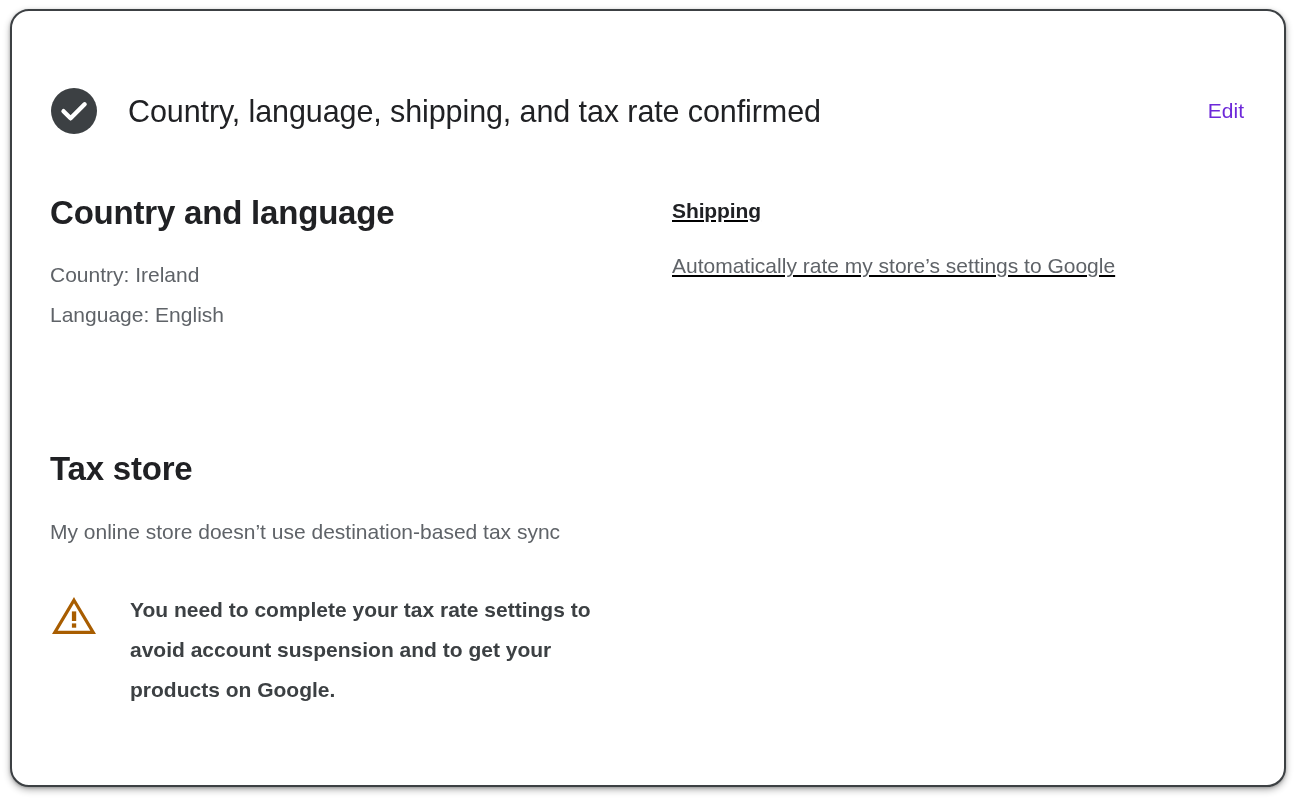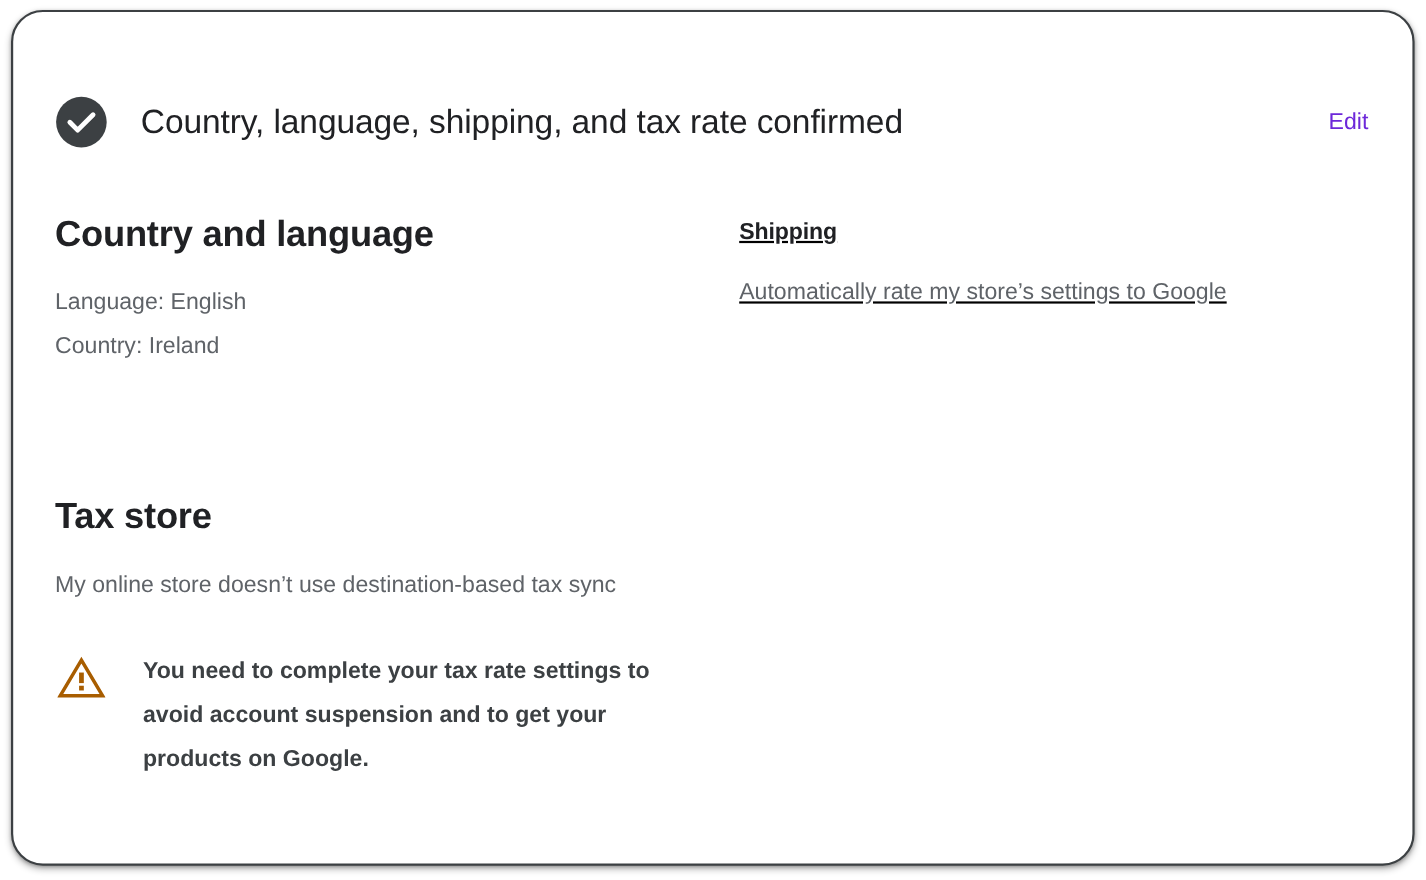--- a/index.html
+++ b/index.html
@@ -25,21 +25,21 @@
   
   .card {
     position: absolute;
     left: 10px;
     top: 9px;
     width: 1276px;
     height: 778px;
     box-sizing: border-box;
     background: #ffffff;
     border: 2px solid #3c4043;
-    border-radius: 29px;
+    border-radius: 19px;
     box-shadow: 0 3px 7px rgba(0,0,0,0.30), 0 1px 3px rgba(0,0,0,0.22);
     overflow: hidden;
   }
 
   
   .card-header {
     position: absolute;
     left: 38px;
     top: 70px;
     right: 38px;
@@ -188,22 +188,22 @@
       <a class="edit-link" href="#">Edit</a>
     </div>
 
     <div class="body-grid">
 
       <div class="col-left">
 
         <div class="section">
           <h3 class="heading-lg">Country and language</h3>
           <div class="spacer-1"></div>
+          <p class="body-text">Country: Ireland</p>
           <p class="body-text">Language: English</p>
-          <p class="body-text">Country: Ireland</p>
         </div>
 
         <div class="section tax-block">
           <h3 class="heading-lg">Tax store</h3>
           <div class="spacer-1"></div>
           <p class="body-text wrap">My online store doesn’t use destination-based tax sync</p>
 
           <div class="warning-row">
             <span class="warning-icon">
               <svg width="44" height="40" viewBox="0 0 44 40" aria-hidden="true">

